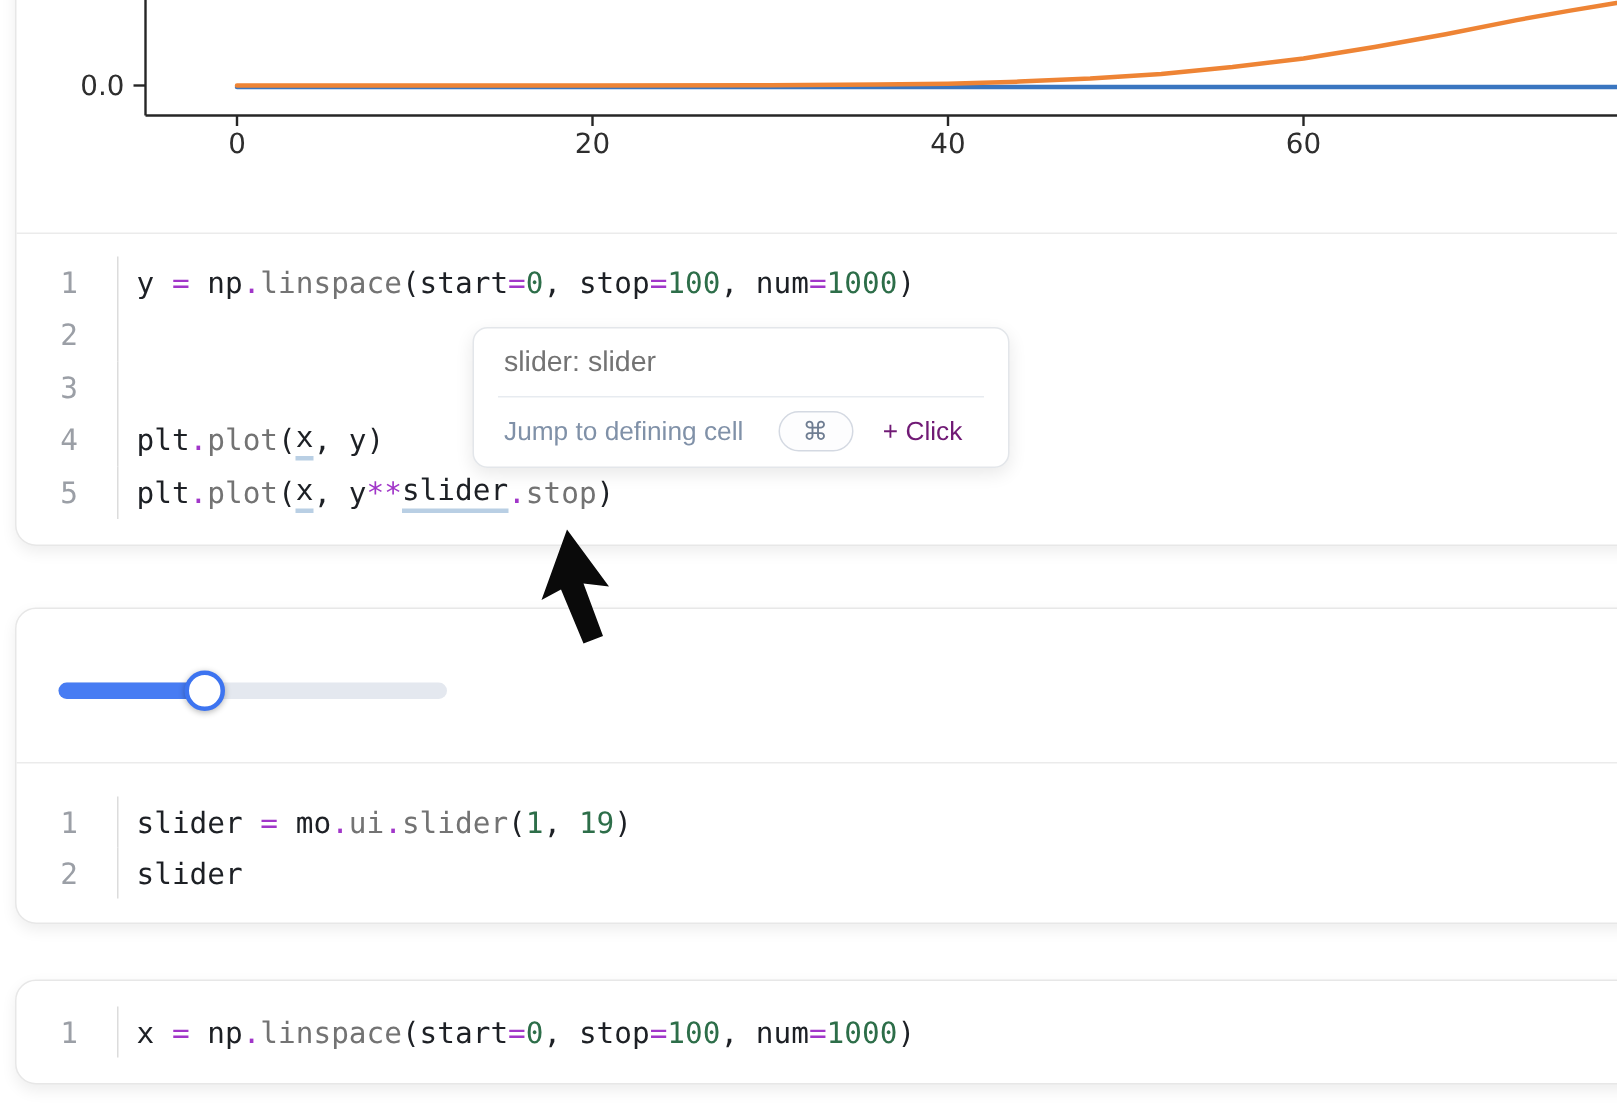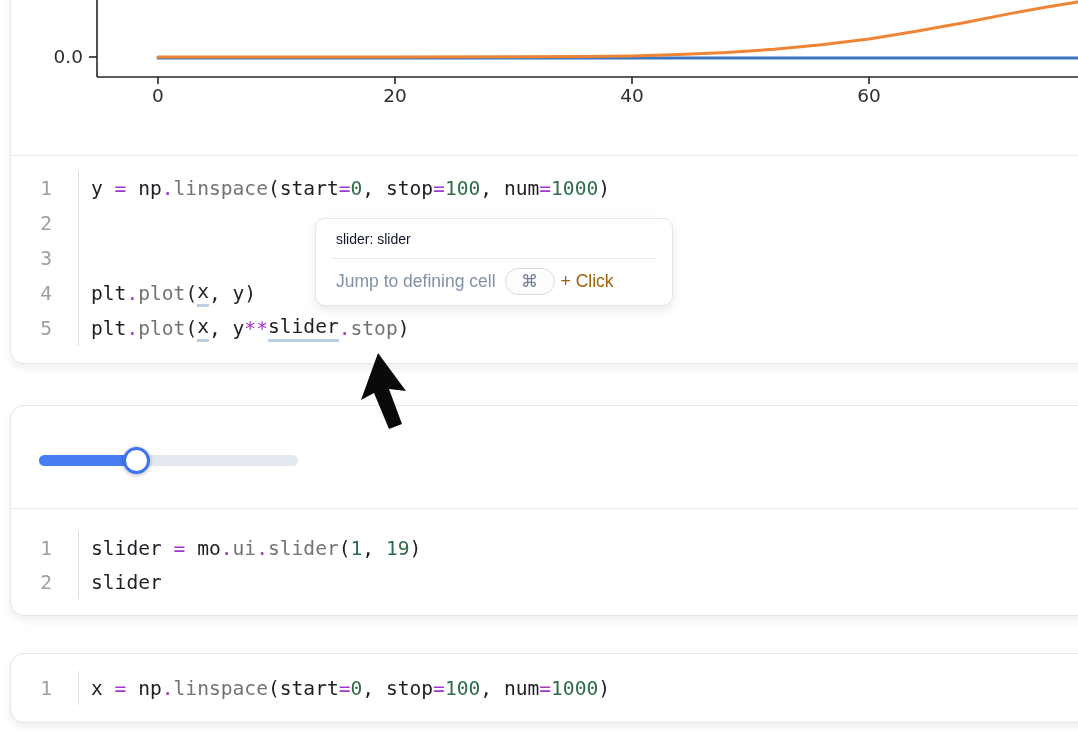--- a/index.html
+++ b/index.html
@@ -49,30 +49,30 @@
   .tick{stroke:#262626;stroke-width:1.6;}
   .ticklab{fill:#2e2e2e;font-family:"DejaVu Sans",sans-serif;font-size:18.5px;}
   .dataline{fill:none;stroke-width:3;stroke-linejoin:round;stroke-linecap:round;}
 
   
   .tooltip{
     position:absolute;left:315px;top:218px;width:358px;box-sizing:border-box;
     background:#fff;border:1px solid #e3e6ea;border-radius:10px;
     box-shadow:0 4px 12px rgba(0,0,0,0.09);z-index:5;
   }
-  .tt-title{padding:12px 20px 11px 20px;font-size:14px;color:#0f172a;}
+  .tt-title{padding:12px 20px 11px 20px;font-size:19px;color:#737373;}
   .tt-divider{height:1px;background:#e7ebf0;margin:0 16px;}
-  .tt-row{display:flex;align-items:center;padding:9px 14px 10px 20px;gap:6px;}
+  .tt-row{display:flex;align-items:center;padding:9px 14px 10px 20px;gap:20px;}
   .tt-action{font-size:17.5px;color:#8091a8;}
   .kbd{
     display:inline-flex;align-items:center;justify-content:center;
     min-width:50px;height:27px;box-sizing:border-box;border:1.5px solid #d4d9e2;
     border-radius:14px;background:#fdfdfe;color:#6f7d92;font-size:17px;margin-left:3px;
   }
-  .tt-suffix{font-size:17.5px;color:#a16207;}
+  .tt-suffix{font-size:17.5px;color:#701a75;}
 
   
   .slider-widget{position:absolute;left:28px;top:38px;width:280px;height:44px;}
   .slider-track{position:absolute;left:0;top:11px;width:259px;height:11px;border-radius:6px;background:#e4e8ef;}
   .slider-fill{position:absolute;left:0;top:11px;width:93px;height:11px;border-radius:6px;background:#477cf3;}
   .slider-handle{
     position:absolute;left:84px;top:3px;width:27px;height:27px;border-radius:50%;
     background:#fff;border:3px solid #3d74f0;box-sizing:border-box;
     box-shadow:0 1px 4px rgba(0,0,0,0.3);
   }

